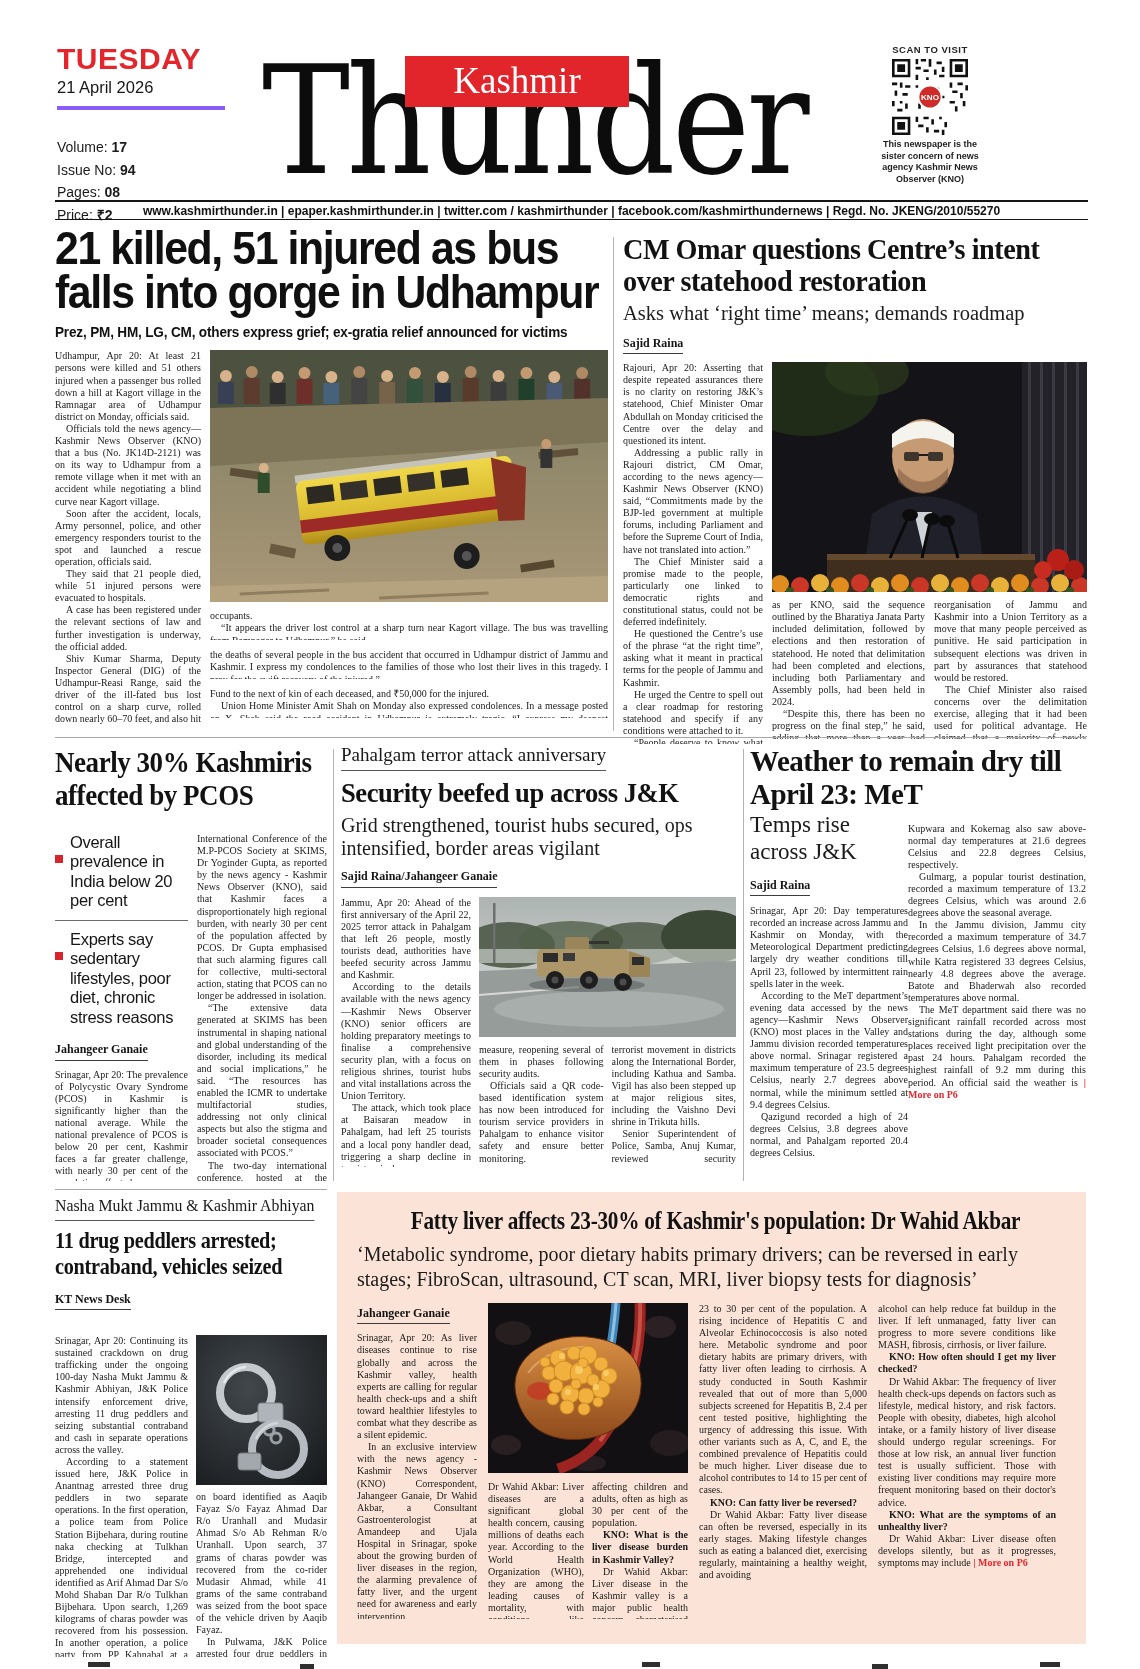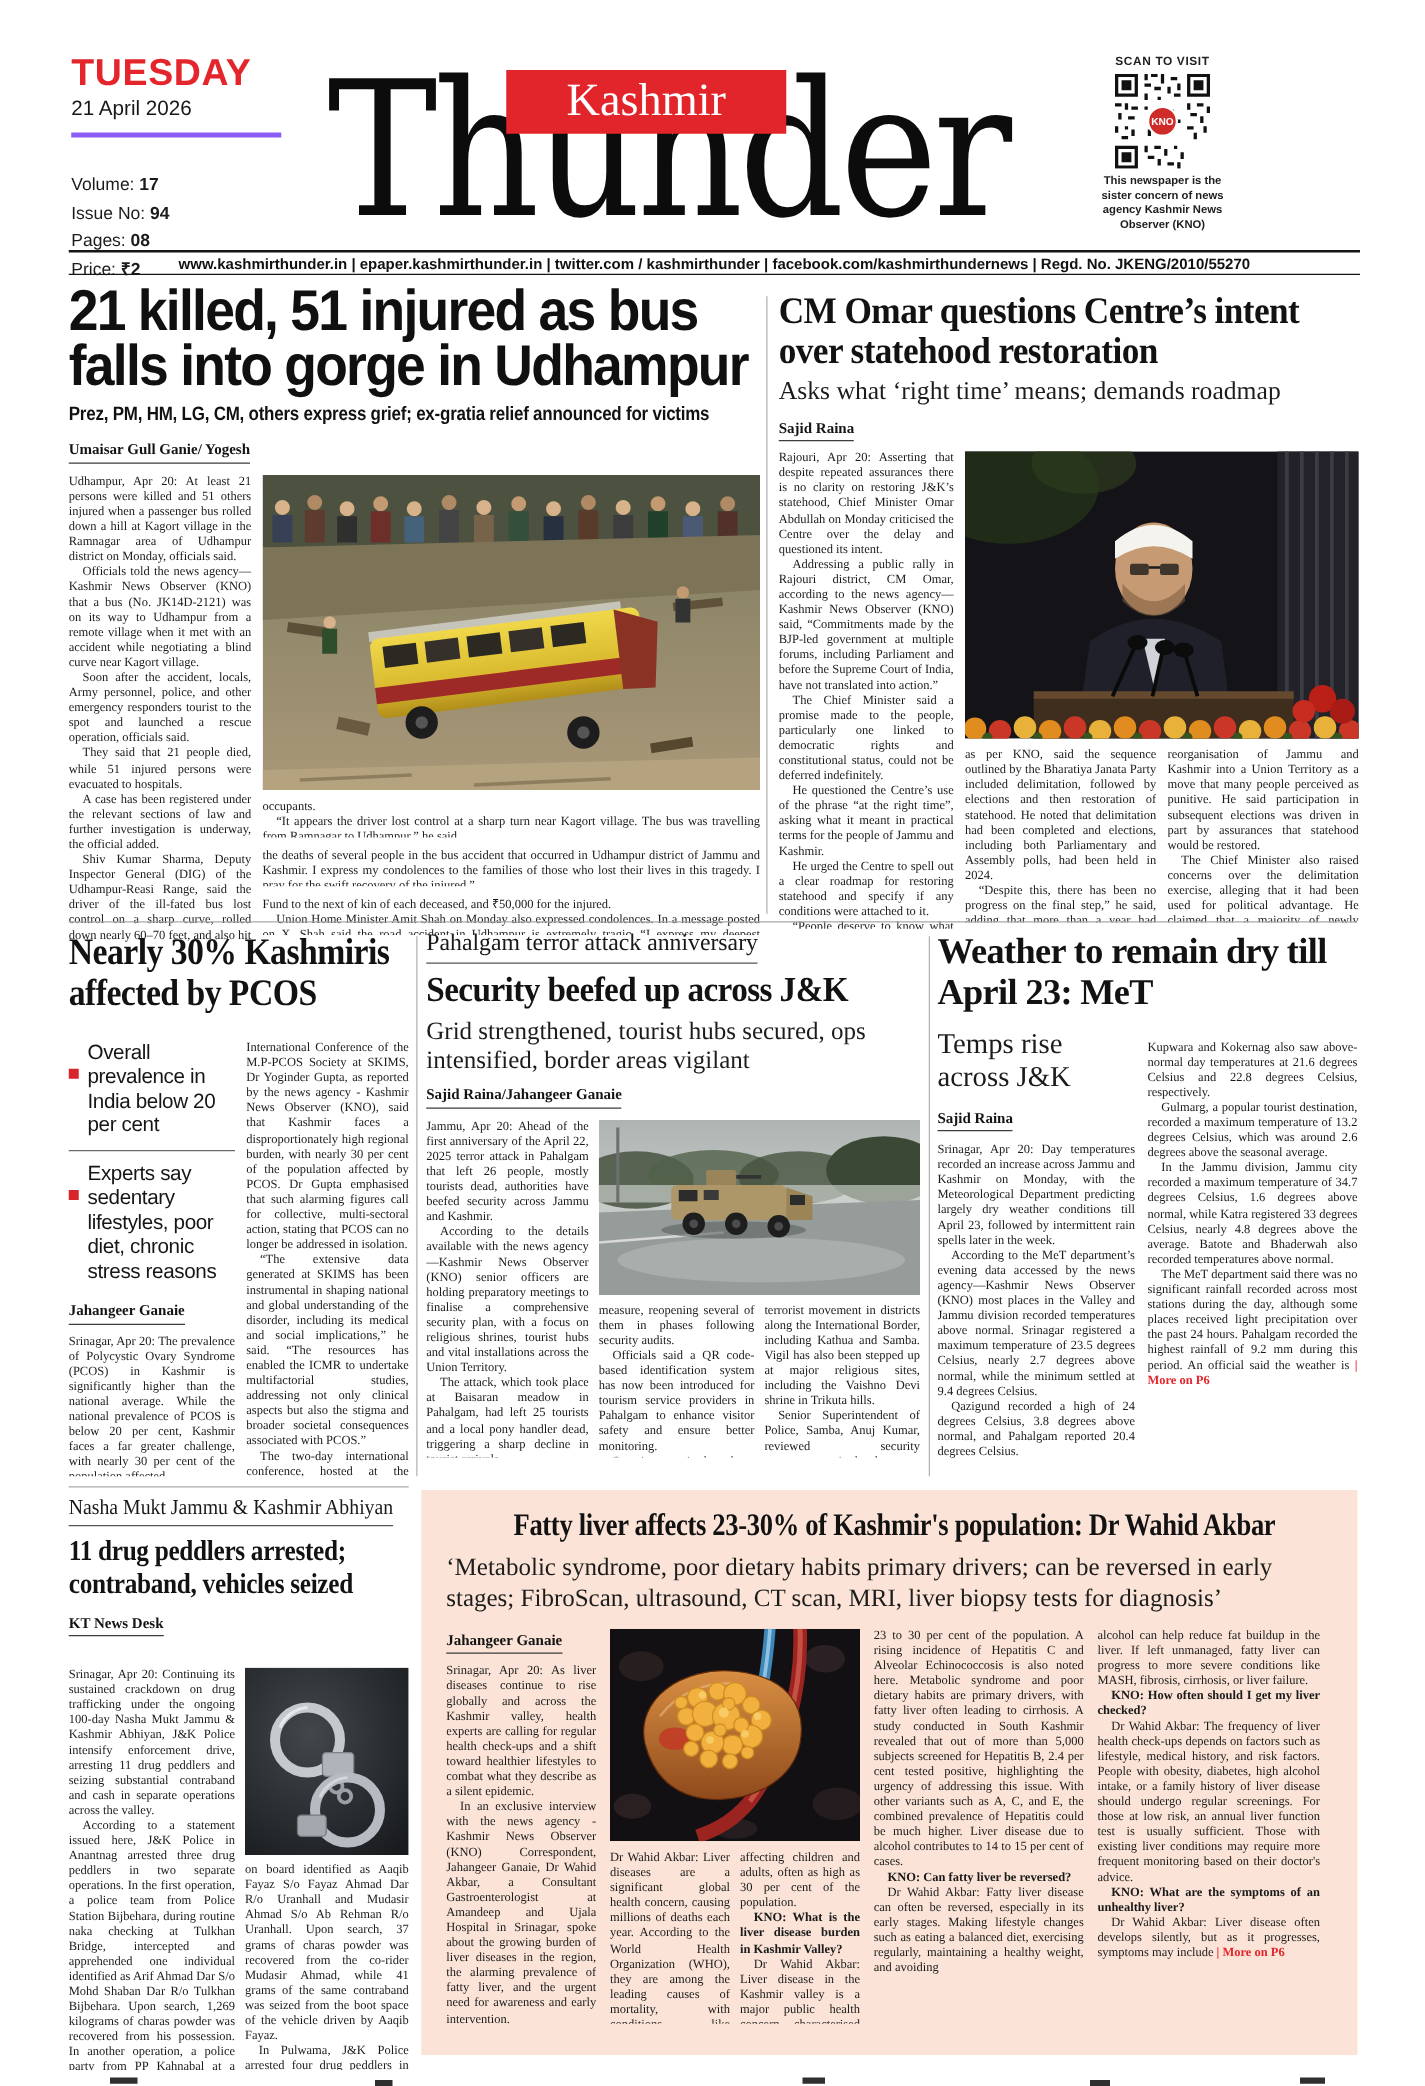--- a/index.html
+++ b/index.html
@@ -94,21 +94,21 @@
   .sec-body { margin-top:9px; display:flex; gap:8px; height:270px; }
   .sec-c1 { width:130px; height:270px; }
   .sec-right { flex:1; display:flex; flex-direction:column; }
   .sec-photo { height:140px; }
   .sec-cols2 { display:flex; gap:8px; margin-top:7px; height:123px; }
   .sec-cols2 .col { flex:1; }
 
   .art-wx { position:absolute; left:750px; top:745px; width:336px; }
   .wx-h { font-family:"Liberation Serif",serif; font-weight:700; font-size:29px; line-height:1.13;
           letter-spacing:-.5px; color:#121212; }
-  .wx-row { margin-top:10px; display:flex; gap:10px; height:362px; }
+  .wx-row { display:flex; height:362px; }
   .wx-left { width:158px; display:flex; flex-direction:column; }
   .wx-sub { font-size:23px; line-height:1.2; color:#1b1b1b; }
   .wx-by { margin-top:9px; }
   .wx-paras { margin-top:9px; flex:1; }
   .wx-c2 { flex:1; padding-top:12px; height:362px; }
 
   
   .art-drugs { position:absolute; left:55px; top:1197px; width:272px; }
   .drugs-kicker { font-size:17px; transform:scaleX(.93); transform-origin:0 0; }
   .drugs-h { margin-top:7px; font-family:"Liberation Serif",serif; font-weight:700; font-size:23px;
@@ -173,21 +173,20 @@
       </svg>
     </div>
     <div class="m-qr-cap">This newspaper is the sister concern of news agency Kashmir News Observer (KNO)</div>
   </div>
 
   <div class="strip">www.kashmirthunder.in | epaper.kashmirthunder.in | twitter.com / kashmirthunder | facebook.com/kashmirthundernews | Regd. No. JKENG/2010/55270</div>
 
   <article class="art-bus">
     <h1 class="bus-h">21 killed, 51 injured as bus falls into gorge in Udhampur</h1>
     <div class="bus-sub">Prez, PM, HM, LG, CM, others express grief; ex-gratia relief announced for victims</div>
-    <div class="bus-by"><span class="byline">Umaisar Gull Ganie/ Yogesh</span></div>
     <div class="bus-body">
       <div class="col bus-c1">
           <p>Udhampur, Apr 20: At least 21 persons were killed and 51 others injured when a passenger bus rolled down a hill at Kagort village in the Ramnagar area of Udhampur district on Monday, officials said.</p>
           <p>Officials told the news agency—Kashmir News Observer (KNO) that a bus (No. JK14D-2121) was on its way to Udhampur from a remote village when it met with an accident while negotiating a blind curve near Kagort village.</p>
           <p>Soon after the accident, locals, Army personnel, police, and other emergency responders tourist to the spot and launched a rescue operation, officials said.</p>
           <p>They said that 21 people died, while 51 injured persons were evacuated to hospitals.</p>
           <p>A case has been registered under the relevant sections of law and further investigation is underway, the official added.</p>
           <p>Shiv Kumar Sharma, Deputy Inspector General (DIG) of the Udhampur-Reasi Range, said the driver of the ill-fated bus lost control on a sharp curve, rolled down nearly 60–70 feet, and also hit an auto-rickshaw on the road below, injuring its</p>
         </div>
       <div class="bus-right">

